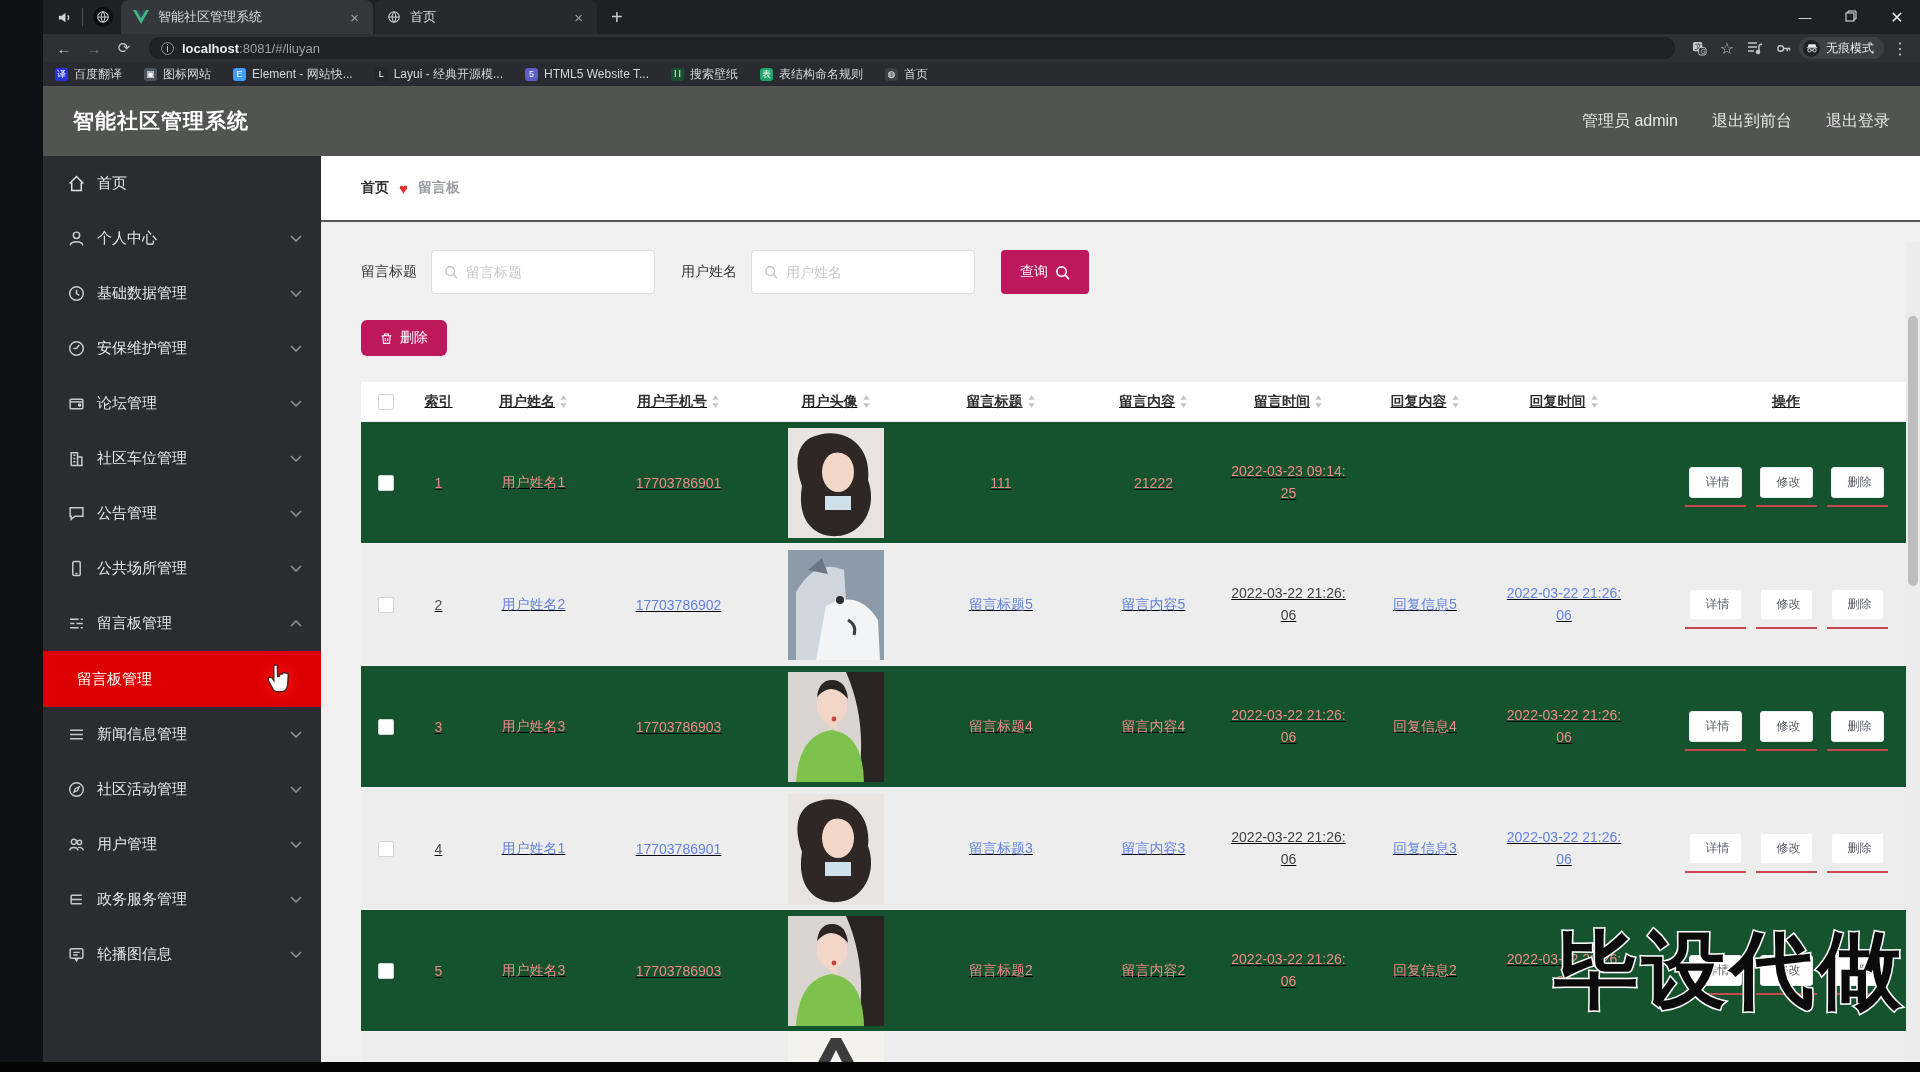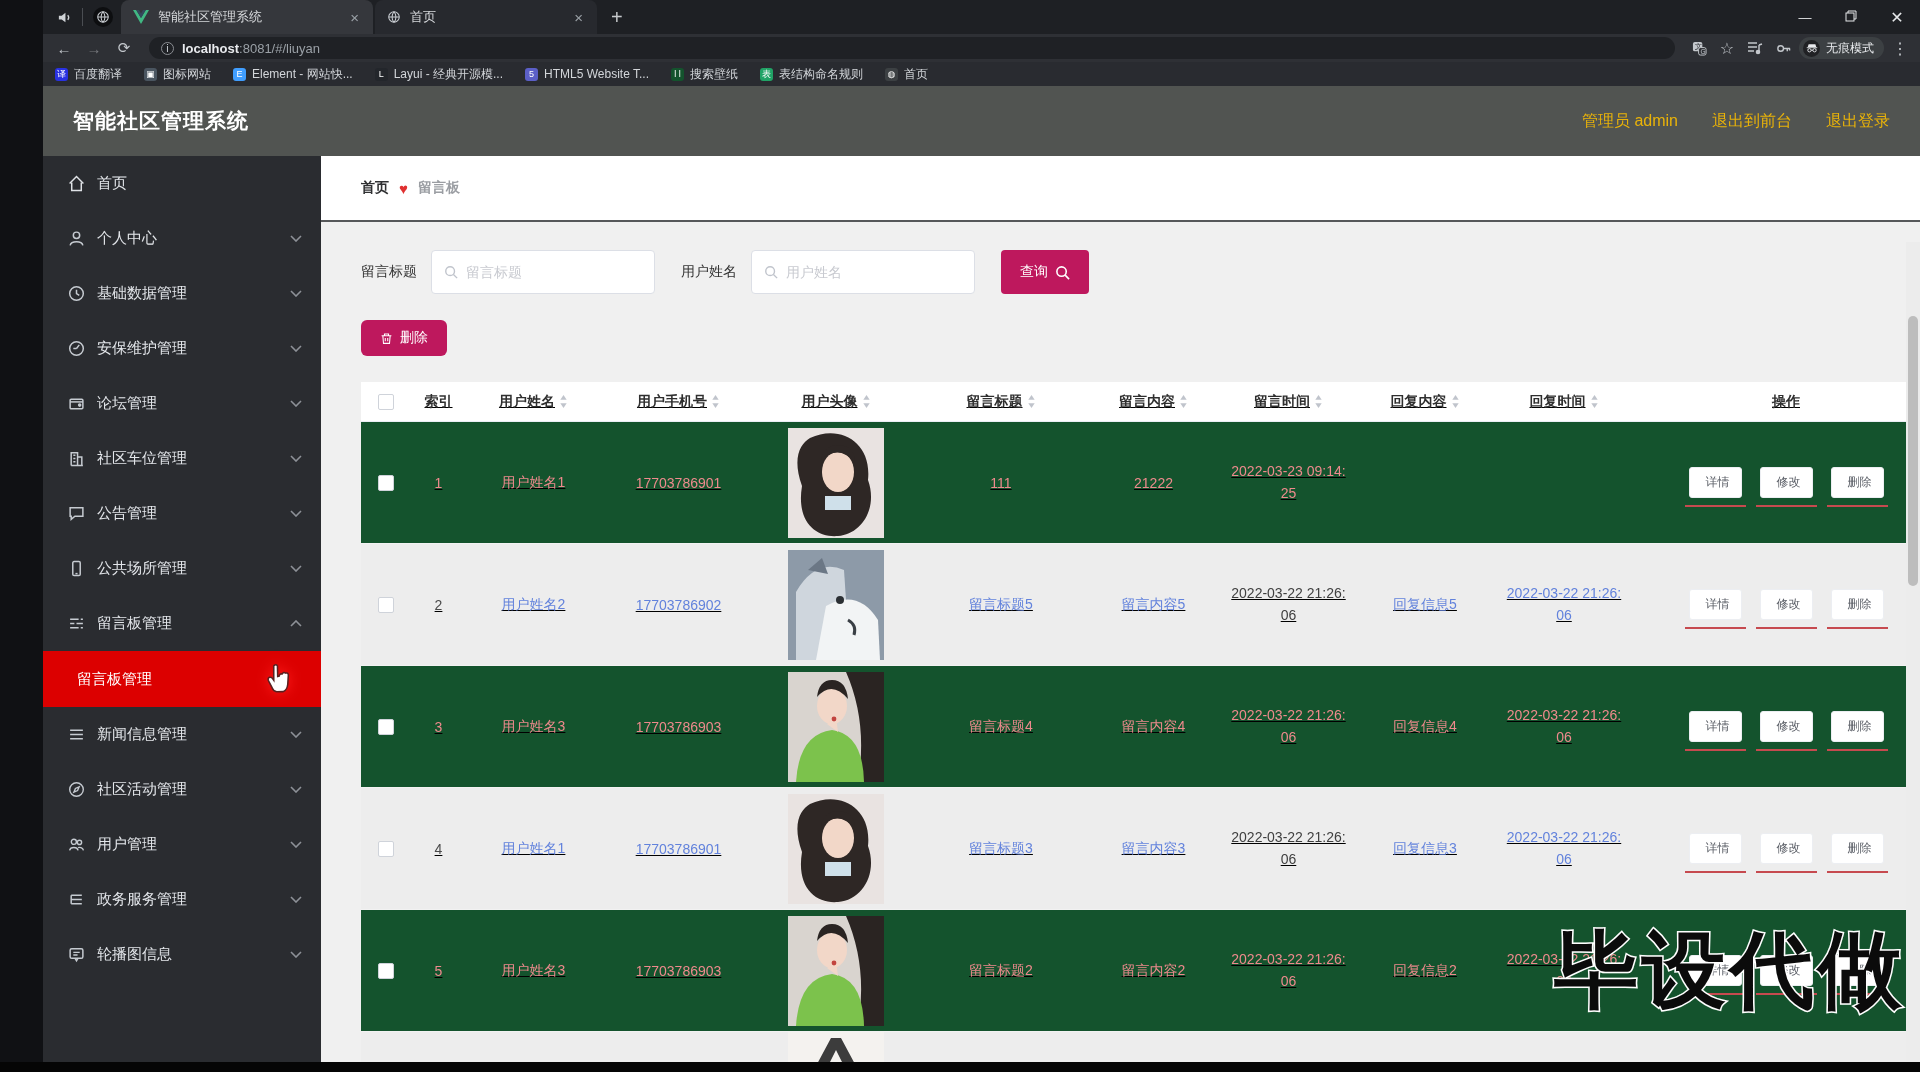--- a/index.html
+++ b/index.html
@@ -32,21 +32,21 @@
   .incog-badge { background:#3c4043; border-radius:11px; height:22px; display:flex; align-items:center; gap:6px; padding:0 10px 0 4px; color:#e8eaed; font-size:12px; }
   .incog-circle { width:17px; height:17px; border-radius:50%; background:#202124; display:flex; align-items:center; justify-content:center; }
 
   .bookmarks { height:24px; background:#292b30; display:flex; align-items:center; padding:0 12px; gap:22px; }
   .bm { display:flex; align-items:center; gap:6px; color:#d3d6da; font-size:12px; white-space:nowrap; }
   .bm .fav { width:13px; height:13px; border-radius:3px; font-size:9px; color:#fff; display:flex; align-items:center; justify-content:center; line-height:1; }
 
   
   .app-header { height:70px; background:#515451; display:flex; align-items:center; justify-content:space-between; padding:0 30px; }
   .app-title { color:#fff; font-size:21px; font-weight:bold; letter-spacing:1px; }
-  .app-header-right { display:flex; align-items:flex-start; gap:34px; color:#eab308; font-size:16px; }
+  .app-header-right { display:flex; align-items:flex-start; gap:34px; color:#e5e5e5; font-size:16px; }
 
   
   .app-body { display:flex; height:906px; position:relative; }
   .sidebar { width:278px; background:#2a2c30; height:100%; flex:none; position:relative; }
   .side-item { height:55px; display:flex; align-items:center; color:#e3e6ea; font-size:15px; padding:0 18px 0 24px; position:relative; }
   .side-icon { width:18px; height:18px; margin-right:12px; display:flex; align-items:center; justify-content:center; }
   .side-label { flex:1; }
   .side-chevron { width:14px; display:flex; justify-content:center; color:#8d9197; }
   .side-chevron.up svg { transform:rotate(180deg); }
   .side-sub { height:56px; display:flex; align-items:center; padding-left:34px; font-size:15px; color:#e8e8e8; position:relative; }

